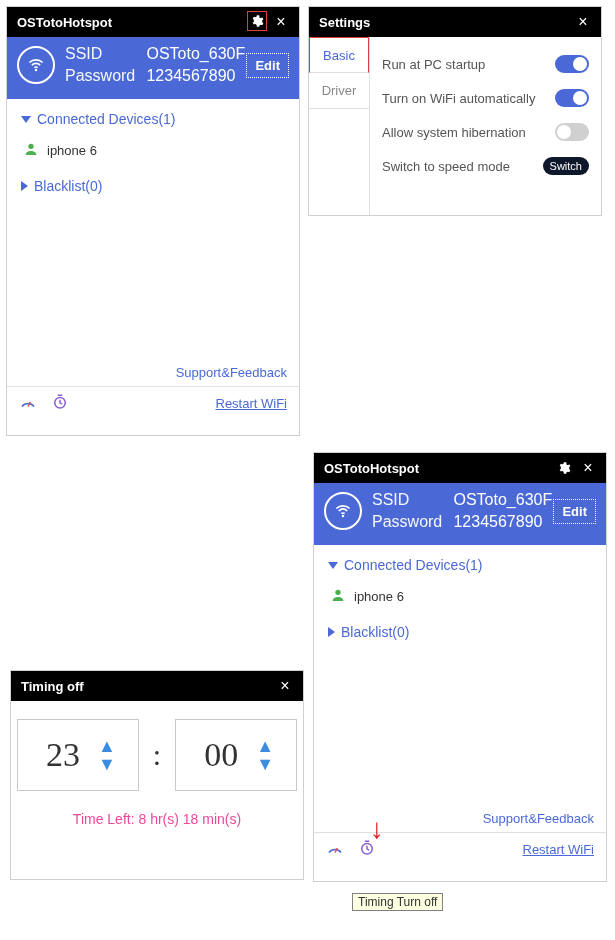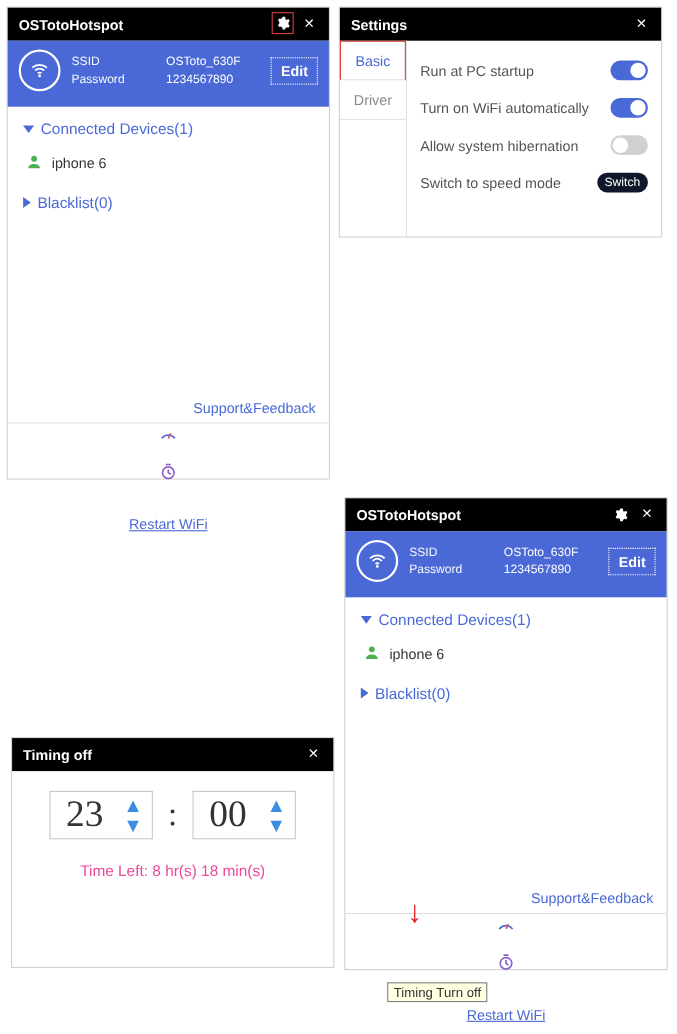--- a/index.html
+++ b/index.html
@@ -38,39 +38,39 @@
     color: #fff;
     padding: 8px 10px 14px 10px;
     display: flex;
     align-items: center;
   }
   .wifi-icon {
     width: 34px; height: 34px; border: 2px solid #fff; border-radius: 50%;
     display: flex; align-items: center; justify-content: center; margin-right: 10px;
     flex: 0 0 auto;
   }
-  .kv { display: grid; grid-template-columns: auto auto; column-gap: 10px; row-gap: 4px; font-size: 11px; flex:1; }
+  .kv { display: grid; grid-template-columns: auto auto; column-gap: 10px; row-gap: 4px; font-size: 16px; flex:1; }
   .kv .k { opacity: 0.95; }
   .edit-box {
     border: 1.5px dotted #fff; padding: 4px 8px; color:#fff; font-weight:600;
     cursor: pointer; margin-left: auto;
   }
   .body { padding: 12px 14px 6px 14px; height: calc(100% - 30px - 72px - 32px - 28px); box-sizing: border-box; }
   .section-head {
     color: #4a69d6; display: flex; align-items: center; gap: 6px; font-size: 14px;
     cursor: pointer; margin-bottom: 10px;
   }
   .tri-down { width:0; height:0; border-left:5px solid transparent; border-right:5px solid transparent; border-top:7px solid #4a69d6; }
   .tri-right { width:0; height:0; border-top:5px solid transparent; border-bottom:5px solid transparent; border-left:7px solid #4a69d6; }
   .dev-row { display:flex; align-items:center; gap:8px; padding: 4px 2px; }
   .user-ic { color:#4caf50; }
   .mid-links { text-align: right; font-size: 13px; color:#4a69d6; padding: 0 12px 6px 12px; }
   .footer {
     border-top: 1px solid #e0e0e0; height: 32px; display:flex; align-items:center; padding: 0 12px;
-    color:#4a69d6; gap:14px;flex-direction:column;
+    color:#4a69d6; gap:14px;
   }
   .footer .spacer { flex:1; }
   .footer a { color:#4a69d6; text-decoration: underline; cursor:pointer;}
   .link { color:#4a69d6; cursor:pointer; }
   
   .settings-body { display:flex; height: calc(100% - 30px); }
   .tabs { width: 60px; display:flex; flex-direction:column; border-right:1px solid #e0e0e0;}
   .tab {
     height: 36px; display:flex; align-items:center; justify-content:center; font-size:13px; color:#888;
     border-bottom:1px solid #e0e0e0; cursor:pointer; box-sizing:border-box;
@@ -86,21 +86,21 @@
   .toggle .knob { position:absolute; top:2px; width:14px; height:14px; background:#fff; border-radius:50%;}
   .toggle.on .knob { right:2px; }
   .toggle.off .knob { left:2px; }
   .switch-pill {
     background:#0f172a; color:#fff; font-size:11px; padding:3px 7px; border-radius:10px; cursor:pointer;
   }
   
   .timing-body { padding: 18px; text-align:center; }
   .spin-row { display:flex; align-items:center; justify-content:center; gap:14px; }
   .spin {
-    border:1px solid #c8c8c8; display:flex; align-items:center; padding:2px; background:#fff;
+    border:1px solid #c8c8c8; display:flex; align-items:center; padding:16px; background:#fff;
   }
   .spin .num { font-family: Georgia, "Times New Roman", serif; font-size:34px; padding:0 12px; }
   .spin .btns { display:flex; flex-direction:column; gap:4px; padding:0 6px; }
   .spin .arrow { color:#3a8de0; font-size:18px; line-height:14px; cursor:pointer;}
   .colon { font-family: Georgia, serif; font-size:30px; }
   .timeleft { color:#ec4899; margin-top:20px; font-size:14px;}
   .big-btn {
     background:#4a69d6; color:#fff; border-radius:22px; display:inline-block;
     padding:10px 36px; font-size:16px; font-weight:600; margin-top:16px; cursor:pointer;
   }

